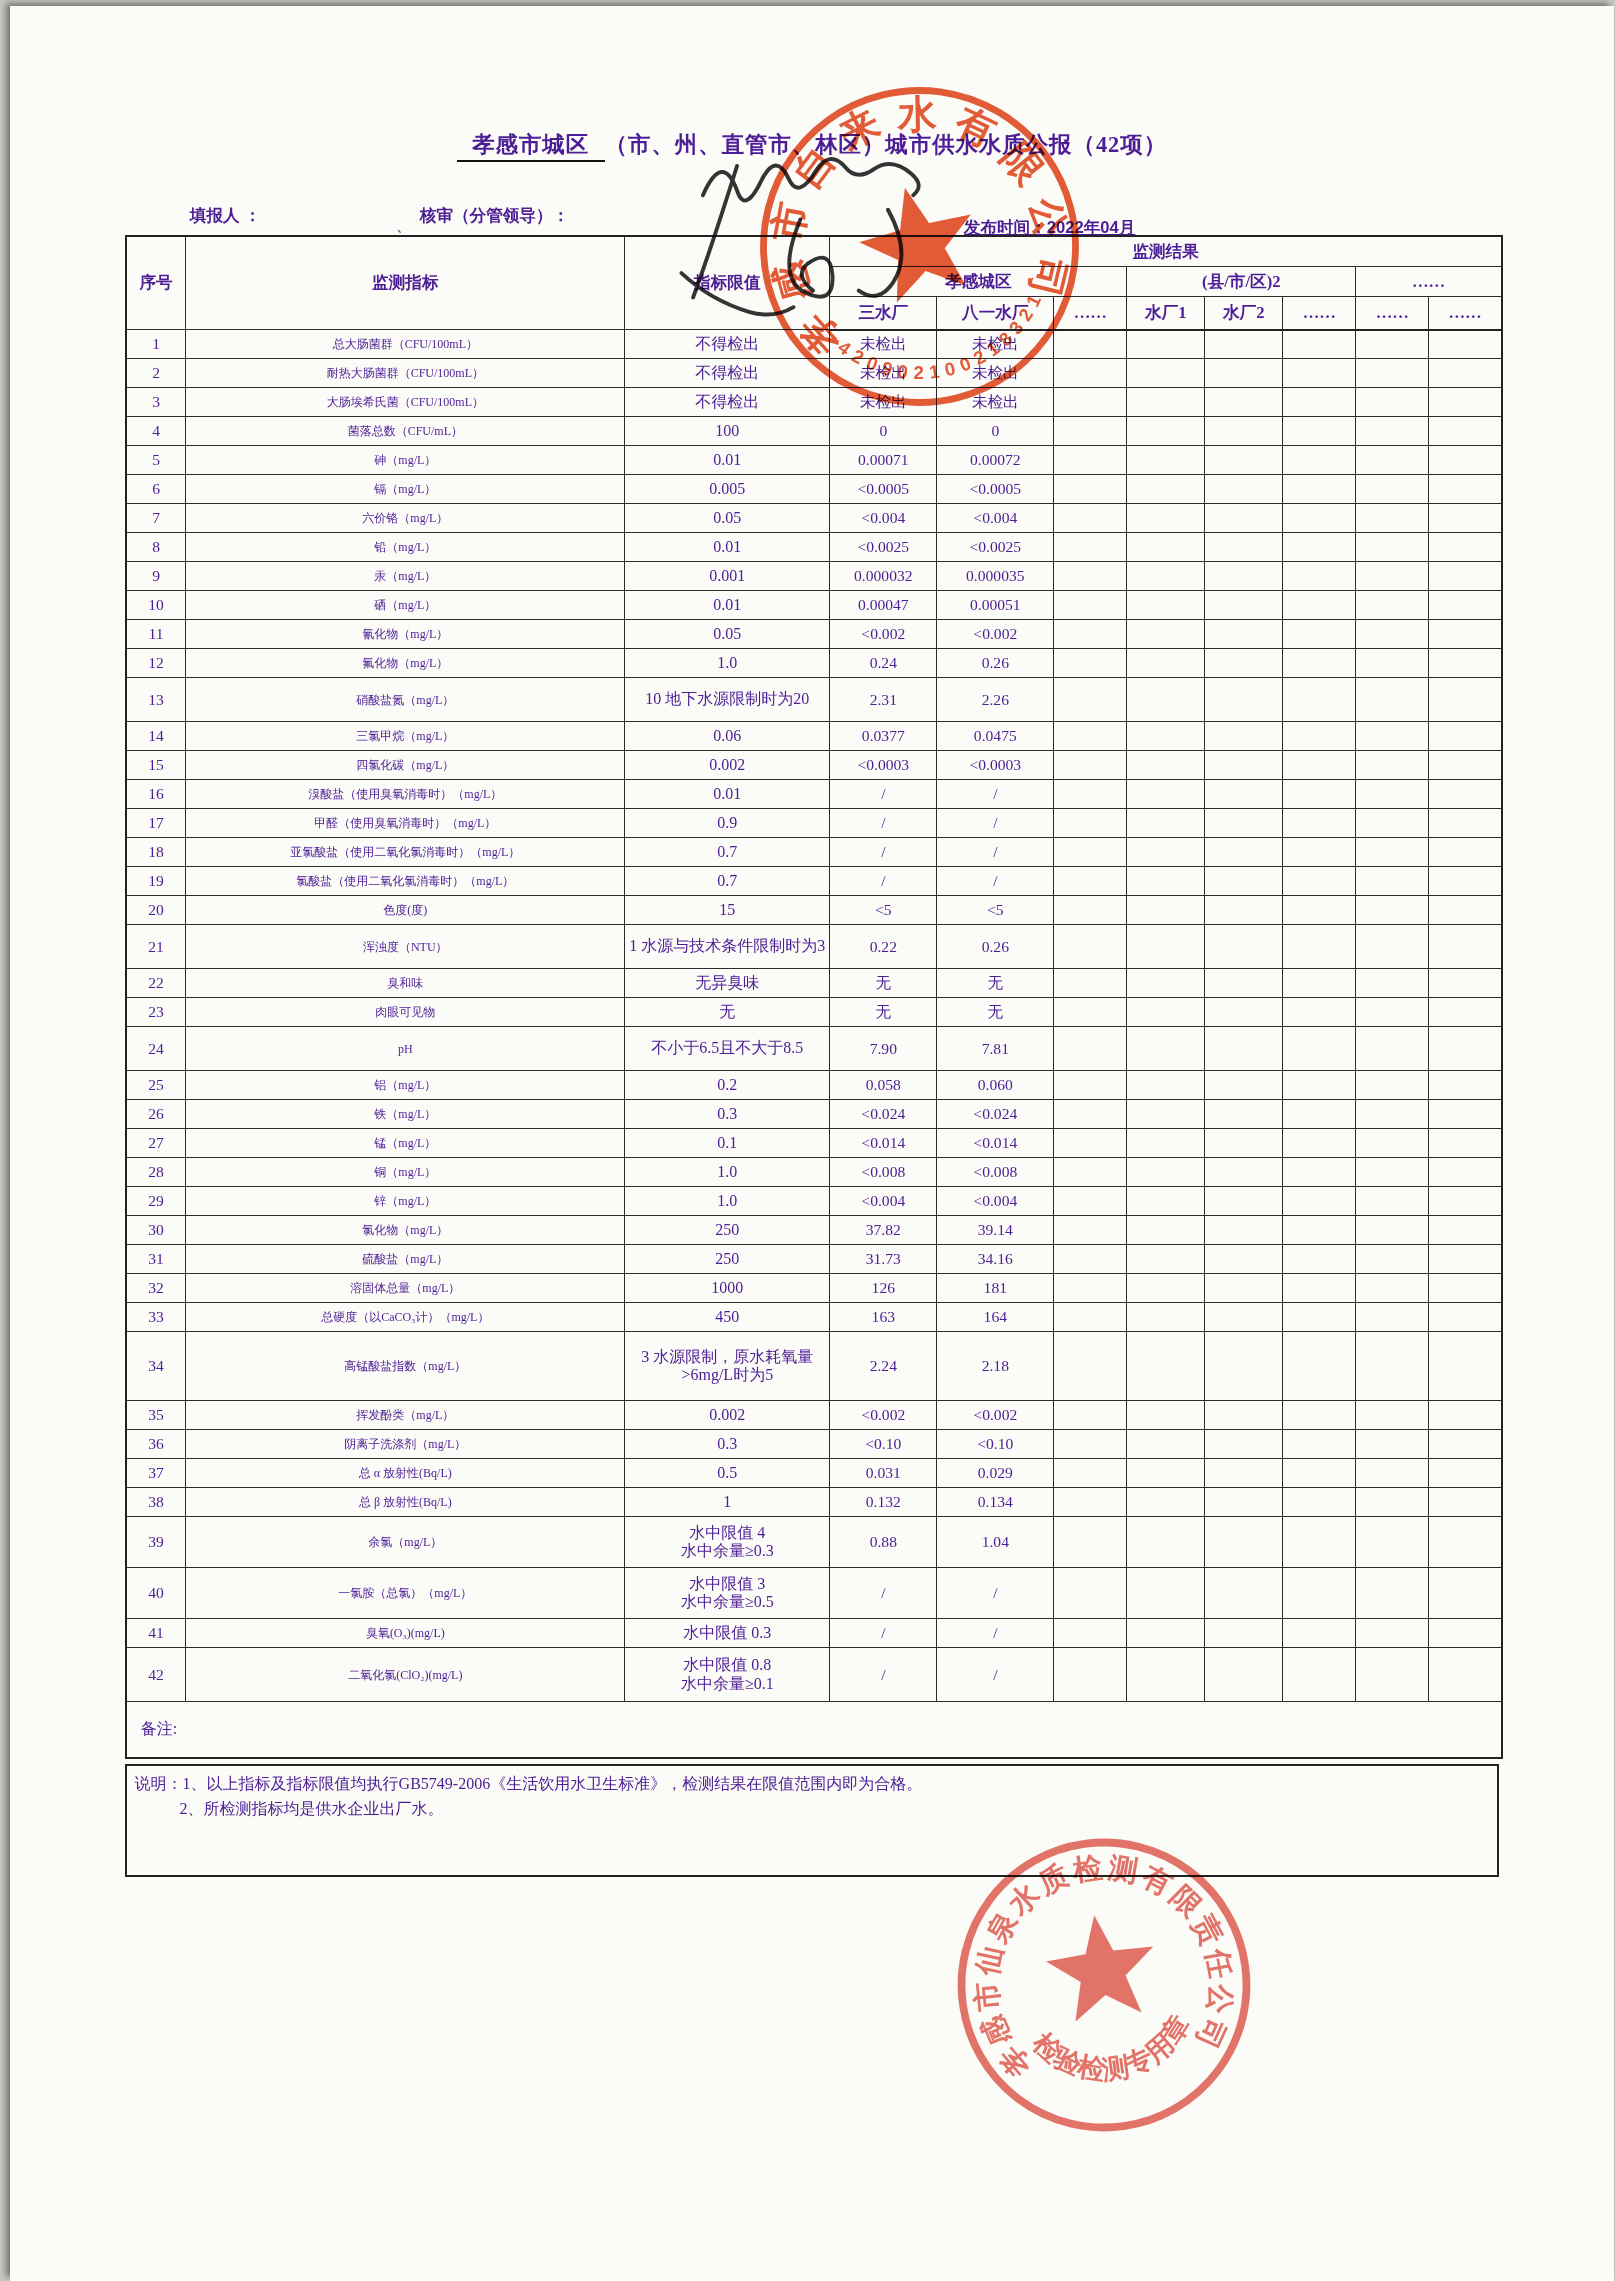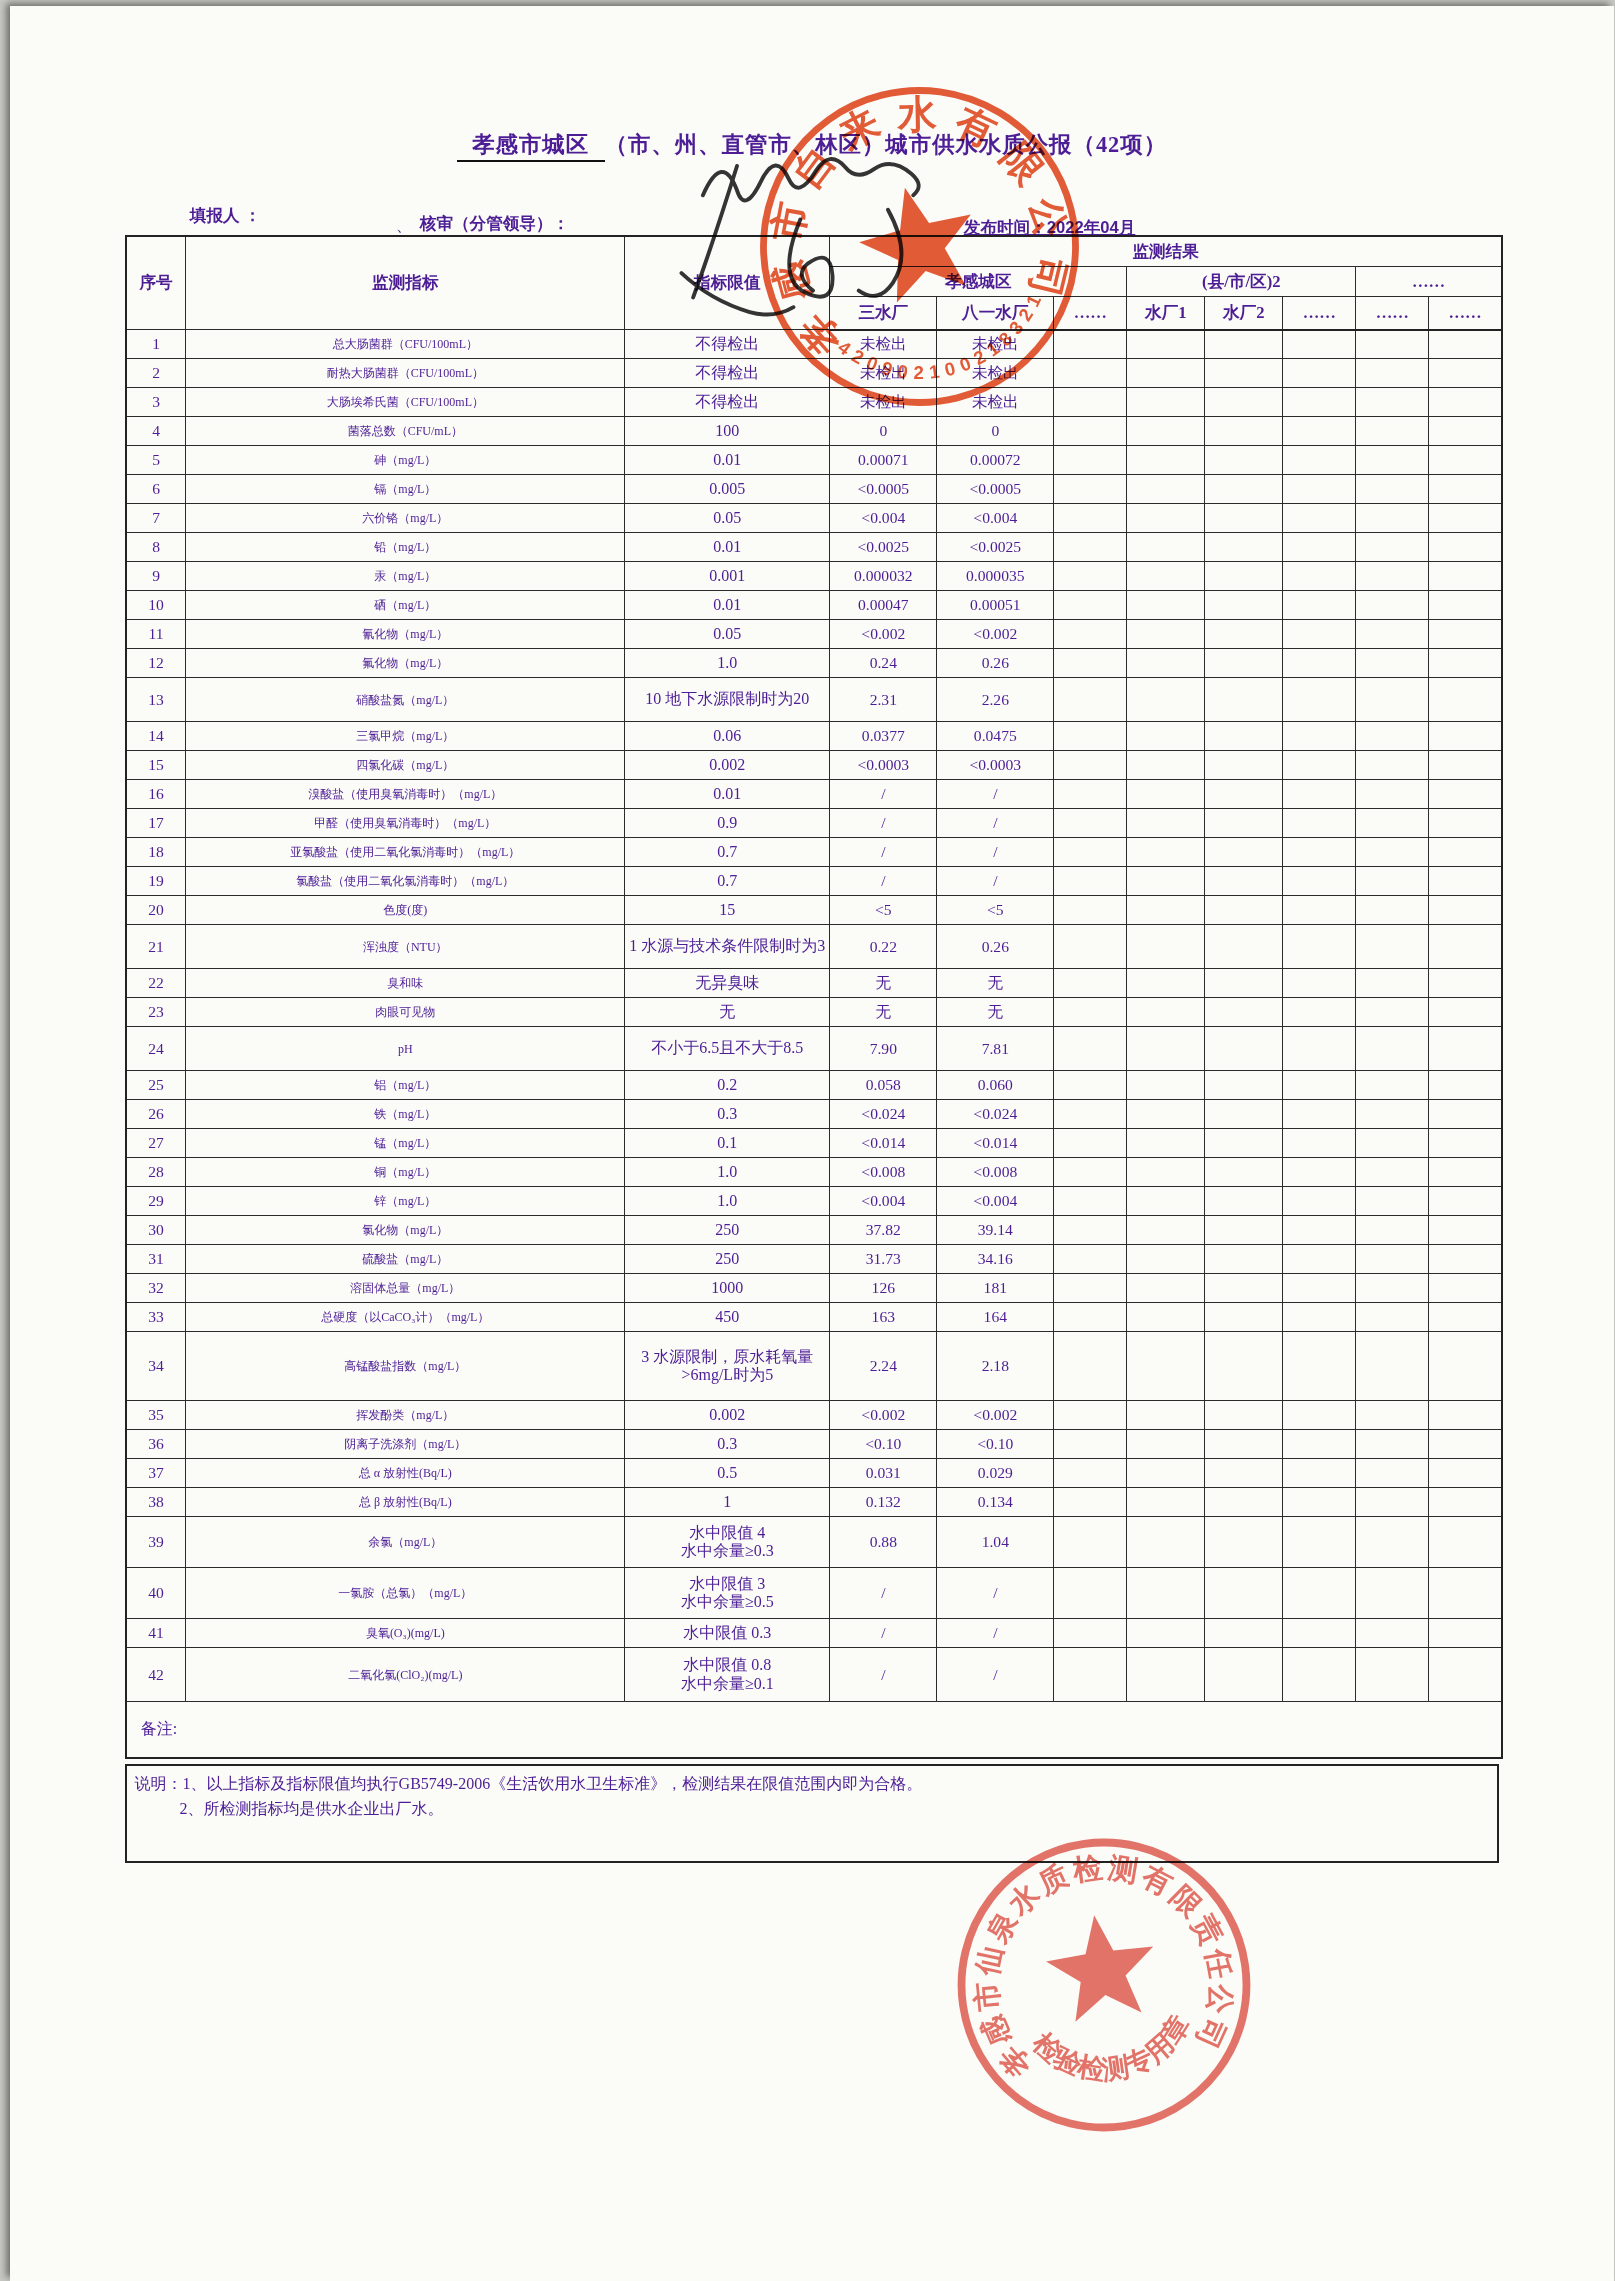--- a/index.html
+++ b/index.html
@@ -9,40 +9,40 @@
     background:#fbfbf7;box-shadow:-3.9px -2.9px 6.8px rgba(0,0,0,.45);}
   
   .title{position:absolute;left:0;top:123px;width:100%;text-align:center;
     font-size:22.4px;font-weight:bold;letter-spacing:1px;}
   .title .underline{border-bottom:2px solid #111;padding:0 15.6px 2.9px 15.6px;}
   .meta{position:absolute;left:0;top:199px;width:100%;height:33px;
     font-family:"Liberation Sans","DejaVu Sans",sans-serif;font-size:16.6px;font-weight:bold;}
   .meta span{position:absolute;white-space:nowrap;}
   .m-filler{left:180px;top:0;}
   .m-comma{left:386px;top:9.8px;font-weight:normal;}
-  .m-reviewer{left:410px;top:8px;text-align:right;}
+  .m-reviewer{left:410px;top:0;text-align:right;}
   .m-publish{left:954px;top:12px;text-decoration:underline;}
   
   table.wq{position:absolute;left:115px;top:229px;width:1377px;border-collapse:collapse;
     table-layout:fixed;background:transparent;}
   table.wq th,table.wq td{border:1.5px solid #2b2b2b;padding:1px 2.9px;
     text-align:center;vertical-align:middle;line-height:1.18;overflow:hidden;}
   table.wq{border:2px solid #222;}
   thead th{font-weight:bold;font-size:16.6px;}
   tr.h1{height:31px;} tr.h2{height:30px;} tr.h3{height:33px;}
   tr.h3 th{border-bottom:2.4px solid #222;}
   tbody td{font-size:15.6px;}
   tbody tr{height:29px;}
   tr.rh45{height:44px;} tr.rh70{height:69px;} tr.rh52{height:51px;} tr.rh55{height:54px;}
   td.c-ind{text-align:left;padding-left:9.8px;font-size:12px;}
   td.c-lim{white-space:pre-line;font-size:16px;}
   tr.remark-row{height:56px;}
   tr.remark-row td{text-align:left;padding-left:14px;font-size:16px;vertical-align:middle;}
   
-  .notes-box{position:absolute;left:115px;top:1758px;width:1374px;height:99px;
+  .notes-box{position:absolute;left:115px;top:1758px;width:1374px;height:113px;
     border:2px solid #222;background:transparent;font-size:16px;line-height:1.55;
     padding:5.9px 7.8px 0 7.8px;box-sizing:border-box;}
   .note-line{text-indent:45px;}
   .note-line.first{text-indent:0;}
   
   .stamp{position:absolute;mix-blend-mode:multiply;}
   .sig{position:absolute;mix-blend-mode:multiply;}
 </style>
 </head>
 <body>

